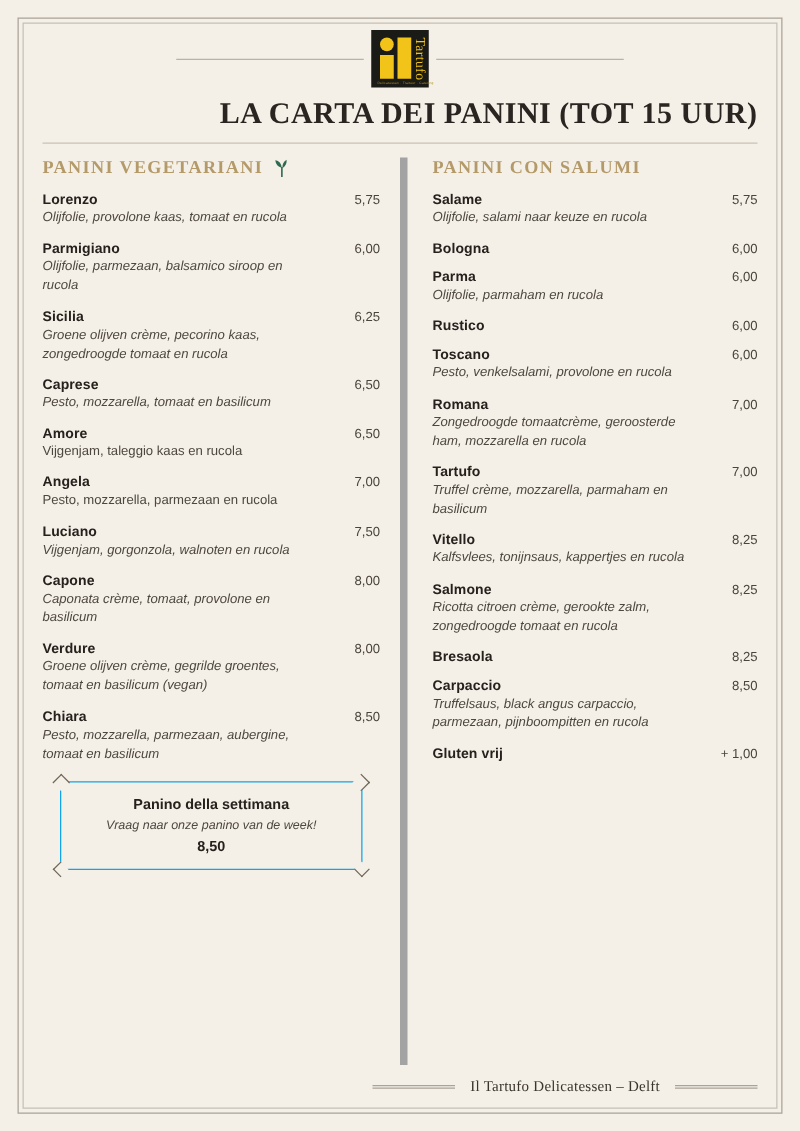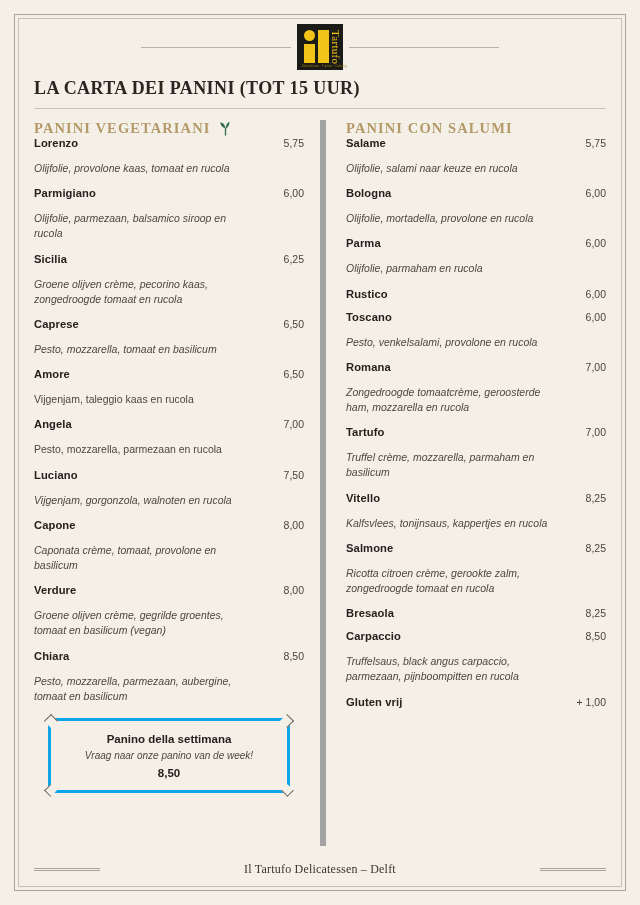--- a/index.html
+++ b/index.html
@@ -99,24 +99,24 @@
     width: 28px;
     color: #b08c12;
     font-size: 2.6px;
     letter-spacing: 0.2px;
     white-space: nowrap;
     font-family: "Liberation Sans", sans-serif;
   }
 
   
   .title {
-    text-align: left;
+    text-align: right;
     font-family: "Liberation Serif", serif;
     font-weight: bold;
-    font-size: 18px;
+    font-size: 24px;
     letter-spacing: 0.4px;
     color: #2a2520;
     margin-top: 6px;
     padding-bottom: 9px;
     border-bottom: 1px solid #c9c2b6;
   }
 
   
   .columns {
     display: flex;
@@ -132,21 +132,21 @@
 
   .section-head {
     font-family: "Liberation Serif", serif;
     font-weight: bold;
     font-size: 14.5px;
     letter-spacing: 1.1px;
     color: #b49a68;
     display: flex;
     align-items: center;
     gap: 8px;
-    margin-bottom: 0;
+    margin-bottom: 11px;
   }
   .leaf-icon { flex: none; display: block; }
 
   
   .item { margin-bottom: 11px; }
   .item-head {
     display: flex;
     justify-content: space-between;
     align-items: baseline;
   }
@@ -160,32 +160,32 @@
     font-size: 10.5px;
     color: #4a443c;
     white-space: nowrap;
     padding-left: 8px;
   }
   .item-desc {
     font-size: 10.5px;
     font-style: italic;
     color: #4d4740;
     line-height: 15.2px;
-    margin-top: 12px;
+    margin-top: 1px;
     max-width: 215px;
   }
   .item-desc.upright { font-style: normal; }
 
   
   .special {
     position: relative;
     margin: 14px 14px 0 14px;
     padding: 12px 10px 11px;
     text-align: center;
-    border: 3px solid #0ea5e9;
+    border: 1px solid #0ea5e9;
     border-radius: 2px;
   }
   .special::before,
   .special::after {
     content: "";
     position: absolute;
     width: 9px; height: 9px;
     background: #f4efe7;
     border: 1px solid #6d6557;
     transform: rotate(45deg);
@@ -221,21 +221,21 @@
     margin-top: 3px;
   }
 
   
   .footer {
     position: absolute;
     left: 12px; right: 12px;
     bottom: 6px;
     display: flex;
     align-items: center;
-    justify-content: space-between;
+    justify-content: flex-end;
     gap: 12px;
   }
   .footer-rule {
     width: 66px;
     border-top: 1px solid #a9a399;
     border-bottom: 1px solid #a9a399;
     height: 3px;
   }
   .footer-text {
     font-family: "Liberation Serif", serif;
@@ -372,21 +372,20 @@
                 <span class="item-name">Salame</span>
                 <span class="item-price">5,75</span>
               </div>
               <div class="item-desc">Olijfolie, salami naar keuze en rucola</div>
             </div>
             <div class="item">
               <div class="item-head">
                 <span class="item-name">Bologna</span>
                 <span class="item-price">6,00</span>
               </div>
-              <div class="item-desc">Olijfolie, mortadella, provolone en rucola</div>
             </div>
             <div class="item">
               <div class="item-head">
                 <span class="item-name">Parma</span>
                 <span class="item-price">6,00</span>
               </div>
               <div class="item-desc">Olijfolie, parmaham en rucola</div>
             </div>
             <div class="item">
               <div class="item-head">

